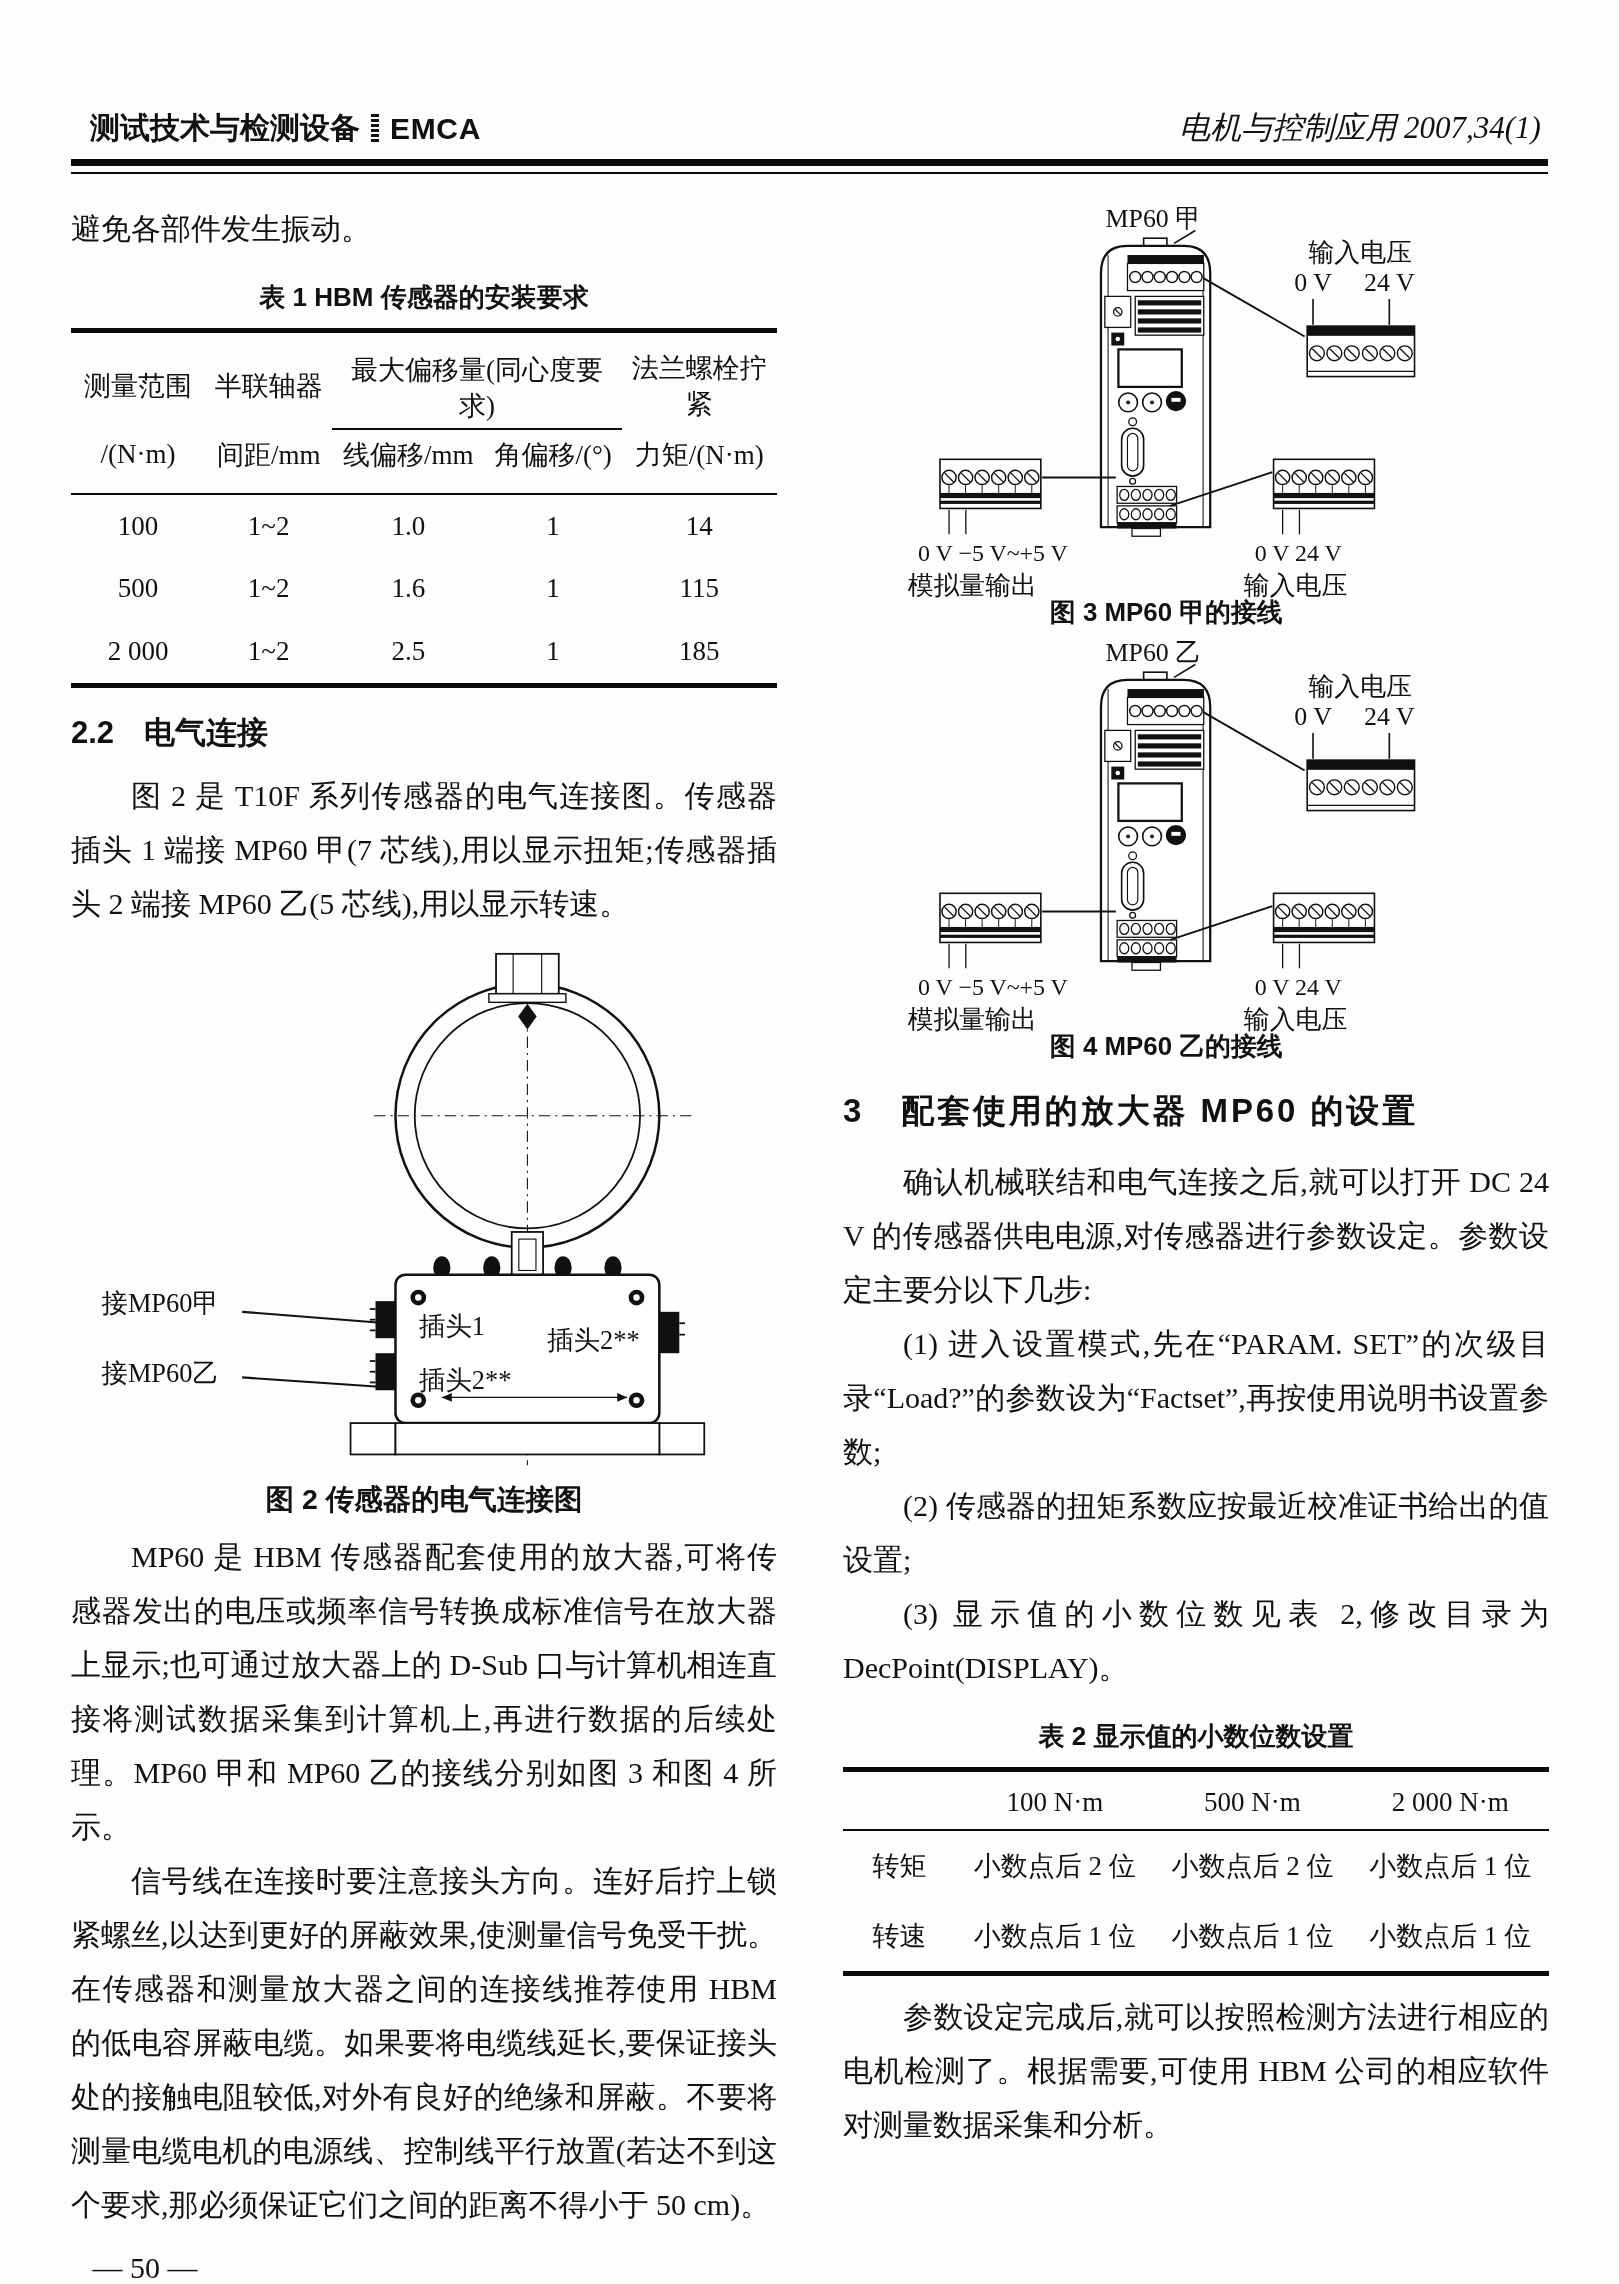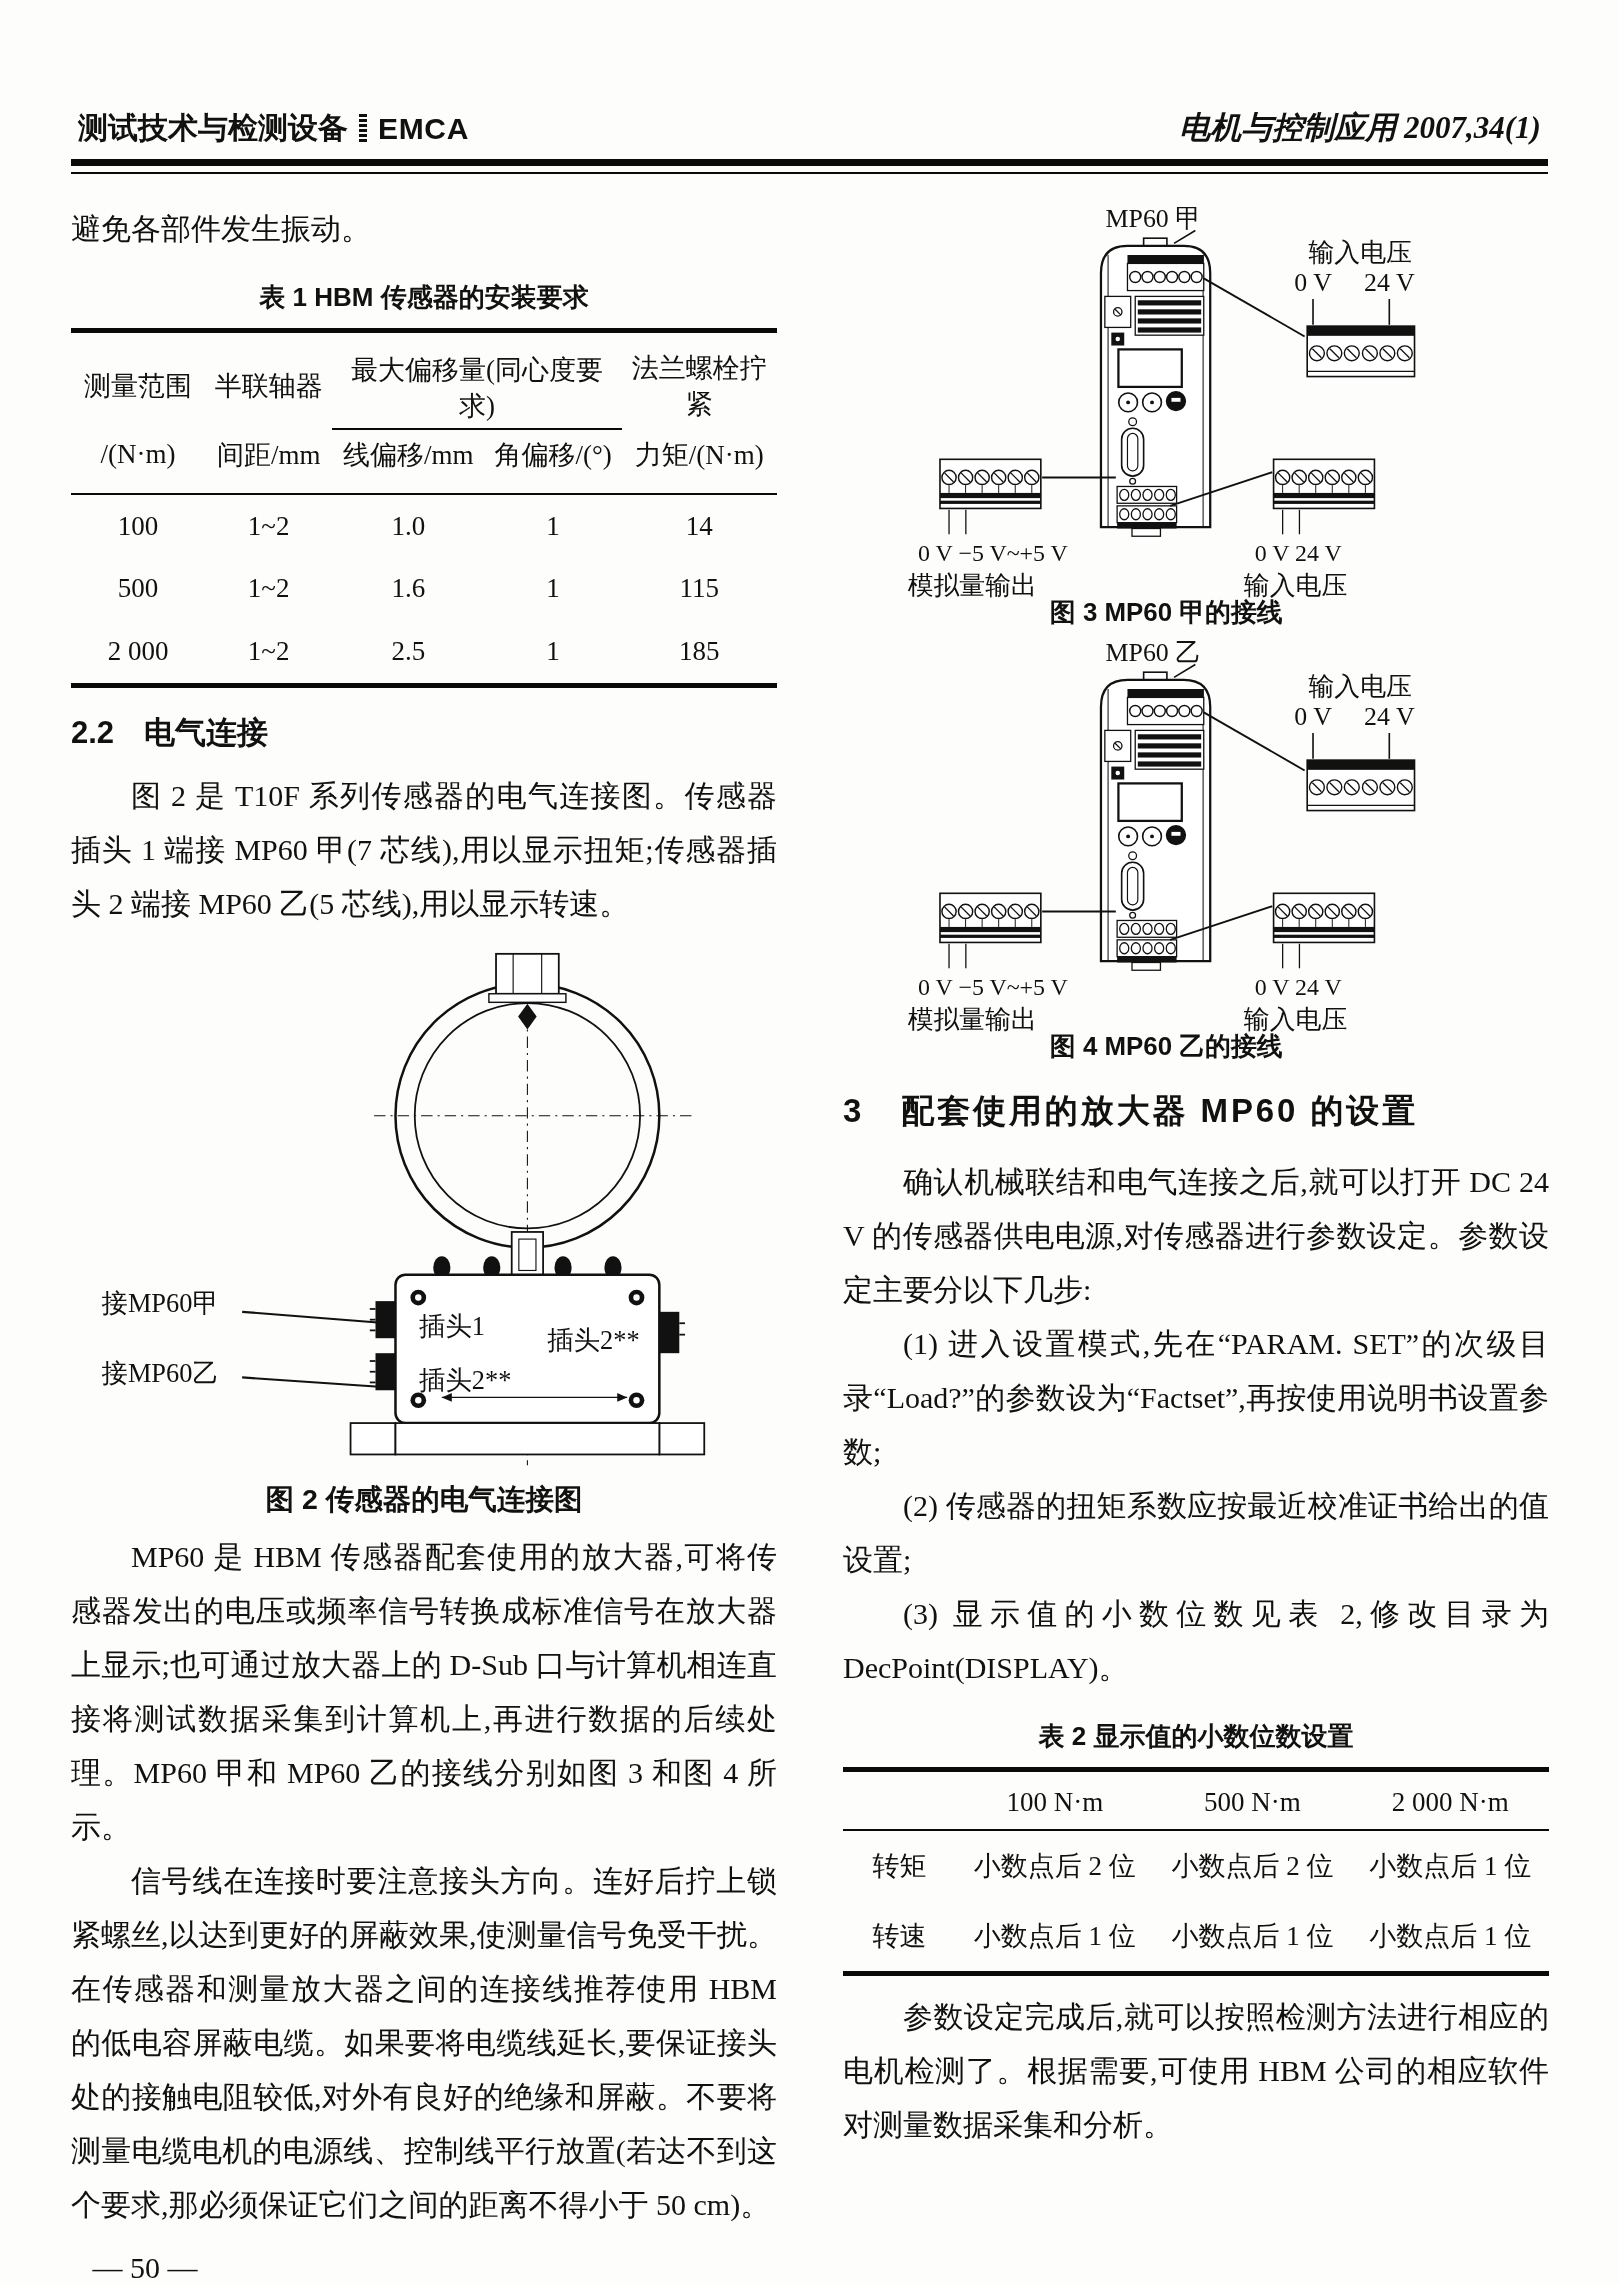--- a/index.html
+++ b/index.html
@@ -3,24 +3,24 @@
 <meta charset="utf-8">
 <style>
   html,body{margin:0;padding:0;background:#e8e8e4;}
   .page{
     position:relative; width:1619px; height:2284px; background:#fdfdfb; color:#111;
     font-family:"Liberation Serif","DejaVu Serif",serif; overflow:hidden;
   }
   .inner{padding:107px 71px 0 71px;}
   
   .hdr{display:flex; justify-content:space-between; align-items:flex-end; padding:0 7.1px 10px 7.1px;}
-  .hdr-left{font-family:"Liberation Sans","DejaVu Sans",sans-serif; font-weight:bold; font-size:30px; display:flex; align-items:center; gap:11.4px;}
+  .hdr-left{font-family:"Liberation Sans","DejaVu Sans",sans-serif; font-weight:bold; font-size:30px; display:flex; align-items:center; gap:11.4px;margin-left:12px;}
   .brand-sep{display:inline-block;width:7.1px;height:28.5px;background:repeating-linear-gradient(#111 0 2.9px,#fdfdfb 2.9px 5px);}
   .brand{font-style:normal; letter-spacing:0.7px;}
-  .hdr-right{font-family:"Liberation Serif",serif; font-weight:bold; font-style:italic; font-size:31px;}
+  .hdr-right{font-family:"Liberation Serif",serif; font-weight:normal; font-style:italic; font-size:31px;}
   .hdr-rule{height:5.7px; border-top:7.1px solid #0a0a0a; border-bottom:2.9px solid #0a0a0a; margin-bottom:28.5px;}
   
   .cols{display:flex; gap:66px;}
   .col{width:706px; flex:0 0 706px;}
   .para{font-size:30px; line-height:54px; text-align:justify; text-indent:2em; margin:0;}
   .para.noindent{text-indent:0;}
   
   .tbl-title{font-family:"Liberation Sans","DejaVu Sans",sans-serif; font-weight:bold; font-size:26px; text-align:center; margin:24px 0 13px 0;}
   table{width:100%; border-collapse:collapse; font-size:27px;}
   .t1{border-top:5px solid #0a0a0a; border-bottom:5px solid #0a0a0a;}

